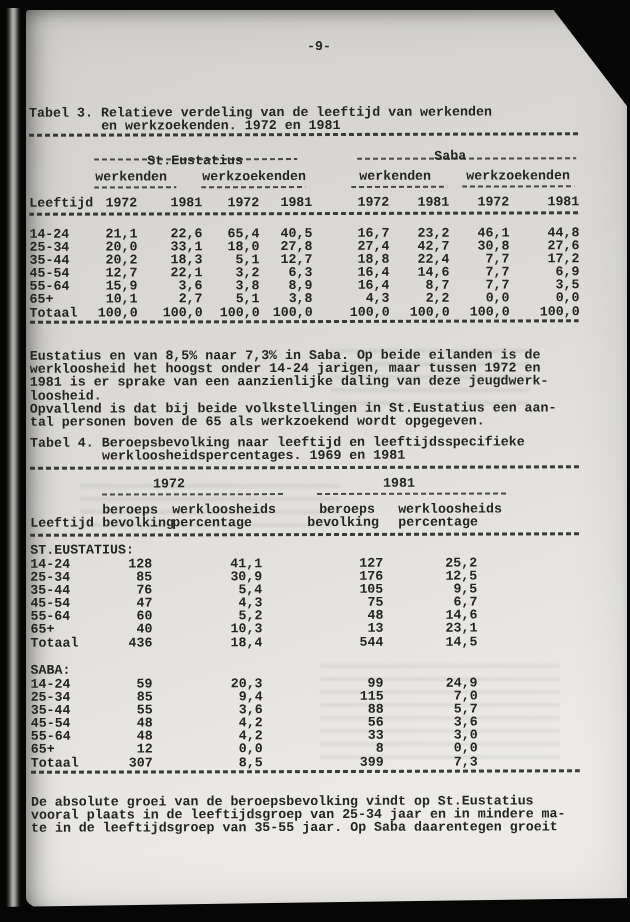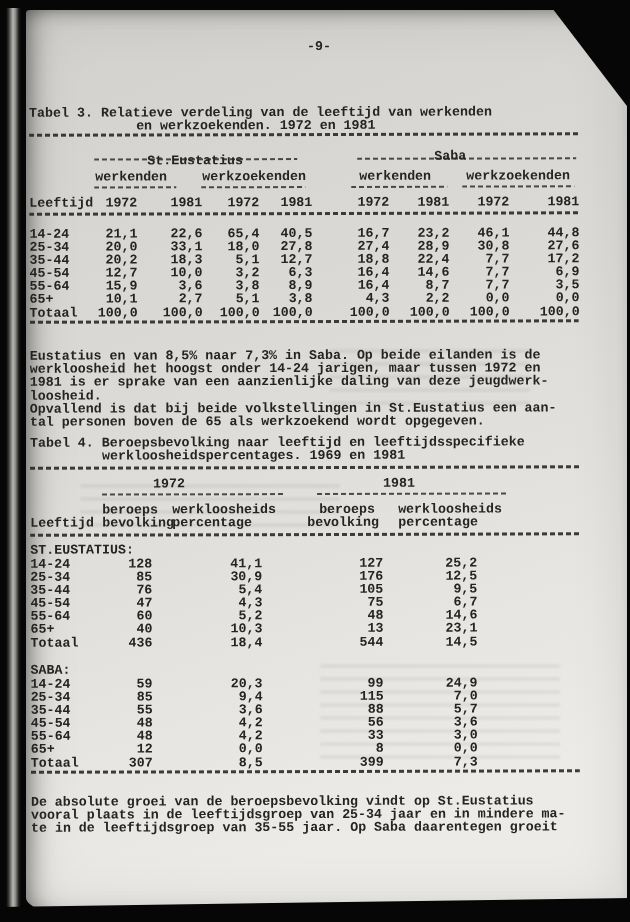--- a/index.html
+++ b/index.html
@@ -68,21 +68,21 @@
 
 <div class="ghost" style="left:80px;top:480px;width:260px;height:55px;"></div>
 <div class="ghost" style="left:320px;top:660px;width:240px;height:100px;"></div>
 <div class="ghost" style="left:330px;top:345px;width:200px;height:60px;"></div>
 
 <div class="doc">
 
   <div class="abs" style="top:29px;left:278px;">-9-</div>
 
   <div class="abs" style="top:95px;">Tabel 3. Relatieve verdeling van de leeftijd van werkenden</div>
-  <div class="abs" style="top:108px;left:72px;margin-left:35px;">en werkzoekenden. 1972 en 1981</div>
+  <div class="abs" style="top:108px;left:72px;">en werkzoekenden. 1972 en 1981</div>
   <div class="rule" style="top:122px;"></div>
 
   <div class="relwrap" style="top:131px;height:54px;">
     <span class="abs" style="top:12px;left:118px;">St.Eustatius</span>
     <span class="abs" style="top:8px;left:405px;">Saba</span>
     <div class="rule thin" style="top:16px;left:65px;width:203px;"></div>
     <div class="rule thin" style="top:16px;left:328px;width:219px;"></div>
     <span class="abs" style="top:28px;left:66px;">werkenden</span>
     <span class="abs" style="top:28px;left:173px;">werkzoekenden</span>
     <span class="abs" style="top:28px;left:330px;">werkenden</span>
@@ -120,41 +120,41 @@
         <span>44,8</span>
       </div>
 
       <div class="grid3">
         <span>25-34</span>
         <span>20,0</span>
         <span>33,1</span>
         <span>18,0</span>
         <span>27,8</span>
         <span>27,4</span>
-        <span>28,9</span>
+        <span>42,7</span>
         <span>30,8</span>
         <span>27,6</span>
       </div>
 
       <div class="grid3">
         <span>35-44</span>
         <span>20,2</span>
         <span>18,3</span>
         <span>5,1</span>
         <span>12,7</span>
         <span>18,8</span>
         <span>22,4</span>
         <span>7,7</span>
         <span>17,2</span>
       </div>
 
       <div class="grid3">
         <span>45-54</span>
         <span>12,7</span>
-        <span>10,0</span>
+        <span>22,1</span>
         <span>3,2</span>
         <span>6,3</span>
         <span>16,4</span>
         <span>14,6</span>
         <span>7,7</span>
         <span>6,9</span>
       </div>
 
       <div class="grid3">
         <span>55-64</span>

